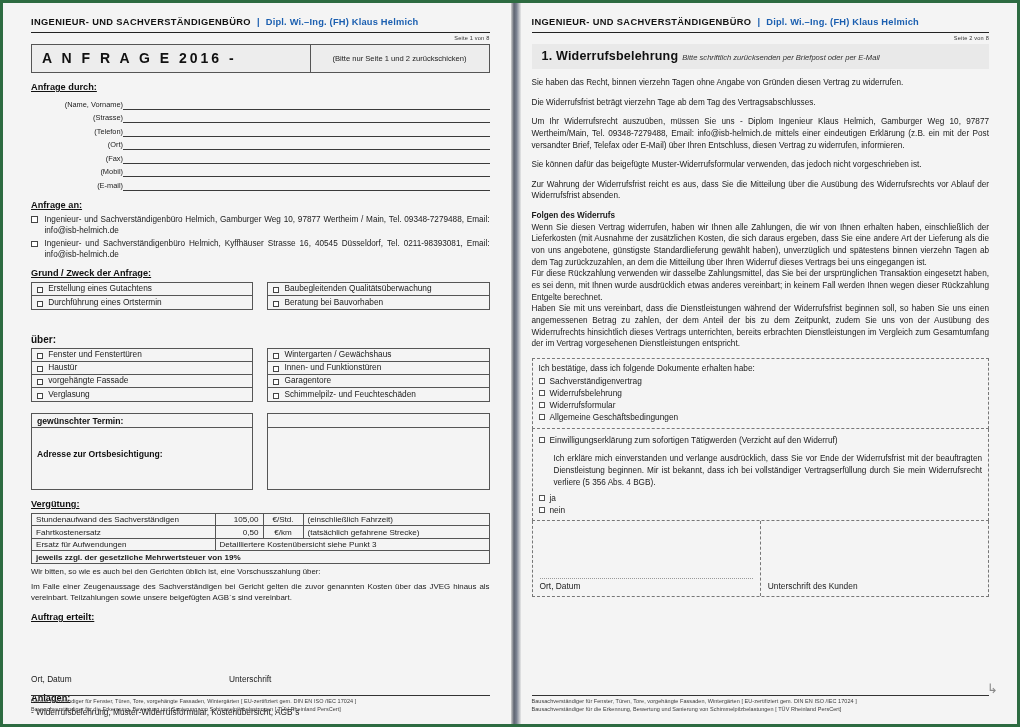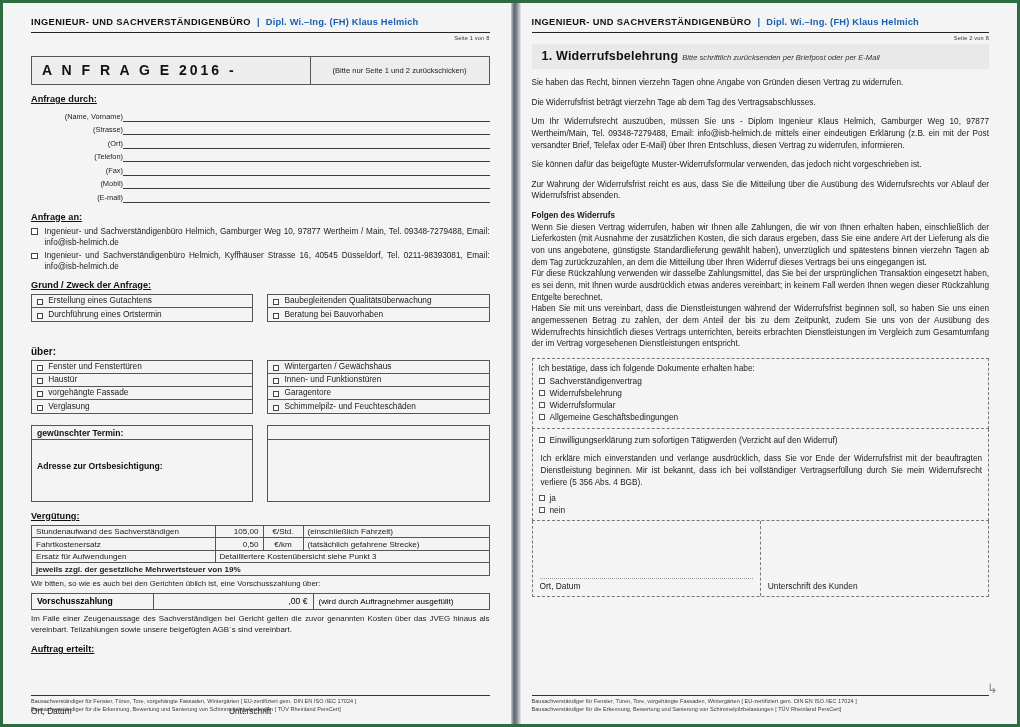--- a/index.html
+++ b/index.html
@@ -64,21 +64,21 @@
     text-align: right;
     font-size: 5.6px;
     color: #333;
     margin-top: 2px;
     letter-spacing: .2px;
   }
 
   
   .title-row {
     display: flex;
-    margin-top: 15px;
+    margin-top: 3px;
     border: 1.2px solid #555;
     background: #ededed;
   }
   .title-main {
     flex: 1 1 auto;
     font-size: 14px;
     font-weight: bold;
     letter-spacing: 3px;
     padding: 5px 10px 6px 10px;
     color: #111;
@@ -279,21 +279,21 @@
   .dash-item {
     display: flex; align-items: center; gap: 5px;
     font-size: 8.3px; color:#1b1b1b; line-height: 1.45;
   }
   .dash-item .box {
     width: 6px; height: 6px; border: 1px solid #555; background:#fff; flex:0 0 auto;
   }
   .consent-box { border: 1px dashed #777; border-top: none; padding: 5px 6px 4px 6px; }
   .consent-para {
     font-size: 8.2px; line-height: 1.45; color:#1b1b1b;
-    text-align: justify; margin: 7px 0 3px 2px;
+    text-align: justify; margin: 7px 0 3px 15px;
   }
   .sign-grid {
     display: flex;
     border: 1px dashed #777;
     border-top: none;
     height: 76px;
   }
   .sign-cell {
     flex: 1 1 0;
     position: relative;
@@ -345,25 +345,25 @@
       <div class="fieldlist">
         <div class="fieldrow">
           <span class="lbl">(Name, Vorname)</span>
           <span class="ln"></span>
         </div>
         <div class="fieldrow">
           <span class="lbl">(Strasse)</span>
           <span class="ln"></span>
         </div>
         <div class="fieldrow">
+          <span class="lbl">(Telefon)</span>
+          <span class="ln"></span>
+        </div>
+        <div class="fieldrow">
           <span class="lbl">(Ort)</span>
-          <span class="ln"></span>
-        </div>
-        <div class="fieldrow">
-          <span class="lbl">(Telefon)</span>
           <span class="ln"></span>
         </div>
         <div class="fieldrow">
           <span class="lbl">(Fax)</span>
           <span class="ln"></span>
         </div>
         <div class="fieldrow">
           <span class="lbl">(Mobil)</span>
           <span class="ln"></span>
         </div>
@@ -476,29 +476,20 @@
         <tr>
           <td>Ersatz für Aufwendungen</td>
           <td colspan="3">Detailliertere Kostenübersicht siehe Punkt 3</td>
         </tr>
         <tr>
           <td colspan="4" class="full-bold">jeweils zzgl. der gesetzliche Mehrwertsteuer von 19%</td>
         </tr>
       </tbody>
         </table>
       <div class="verg-note">Wir bitten, so wie es auch bei den Gerichten üblich ist, eine Vorschusszahlung über:</div>
-      <table class="vors">
-        <tbody>
-            <tr>
-          <td class="vors-lbl">Vorschusszahlung</td>
-          <td class="vors-val">,00 €</td>
-          <td class="vors-note">(wird durch Auftragnehmer ausgefüllt)</td>
-        </tr>
-      </tbody>
-        </table>
       <div class="fineprint">Im Falle einer Zeugenaussage des Sachverständigen bei Gericht gelten die zuvor genannten Kosten über das JVEG hinaus als vereinbart. Teilzahlungen sowie unsere beigefügten AGB´s sind vereinbart.</div>
 
       <h3 class="sec">Auftrag erteilt:</h3>
 
       <div class="sig-row">
         <span class="a">Ort, Datum</span>
         <span>Unterschrift</span>
       </div>
 
       <h3 class="sec">Anlagen:</h3>

